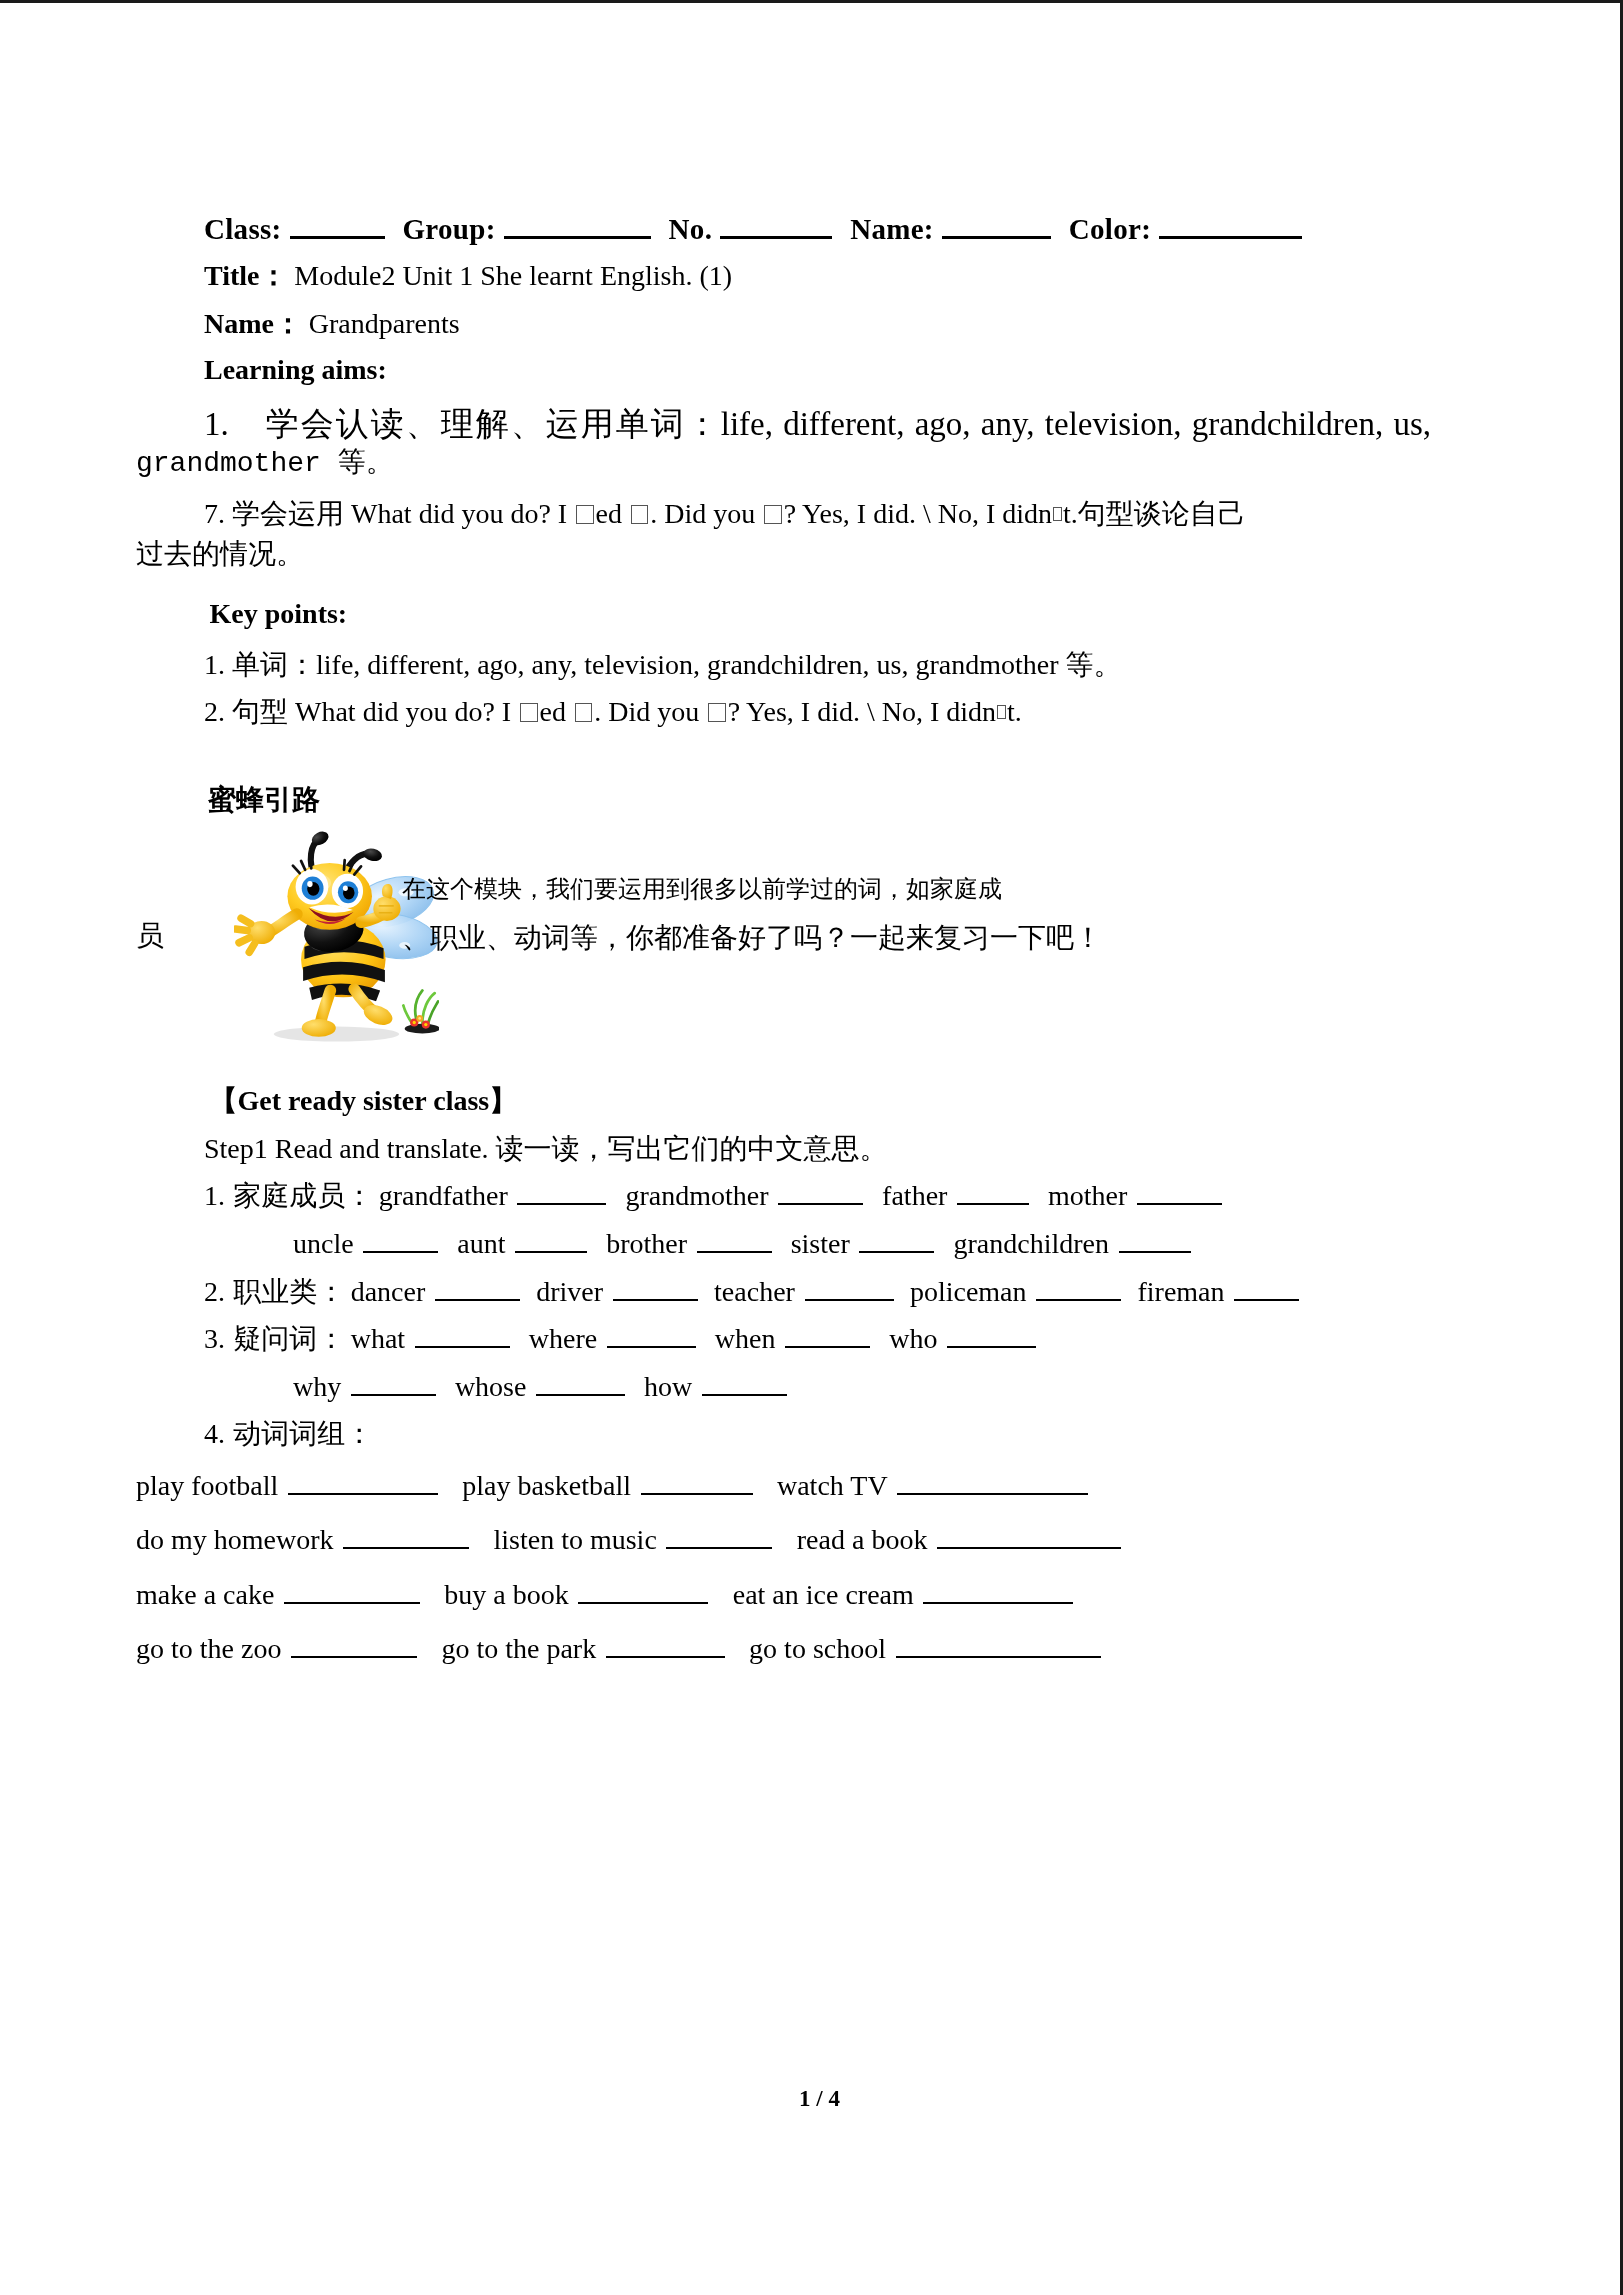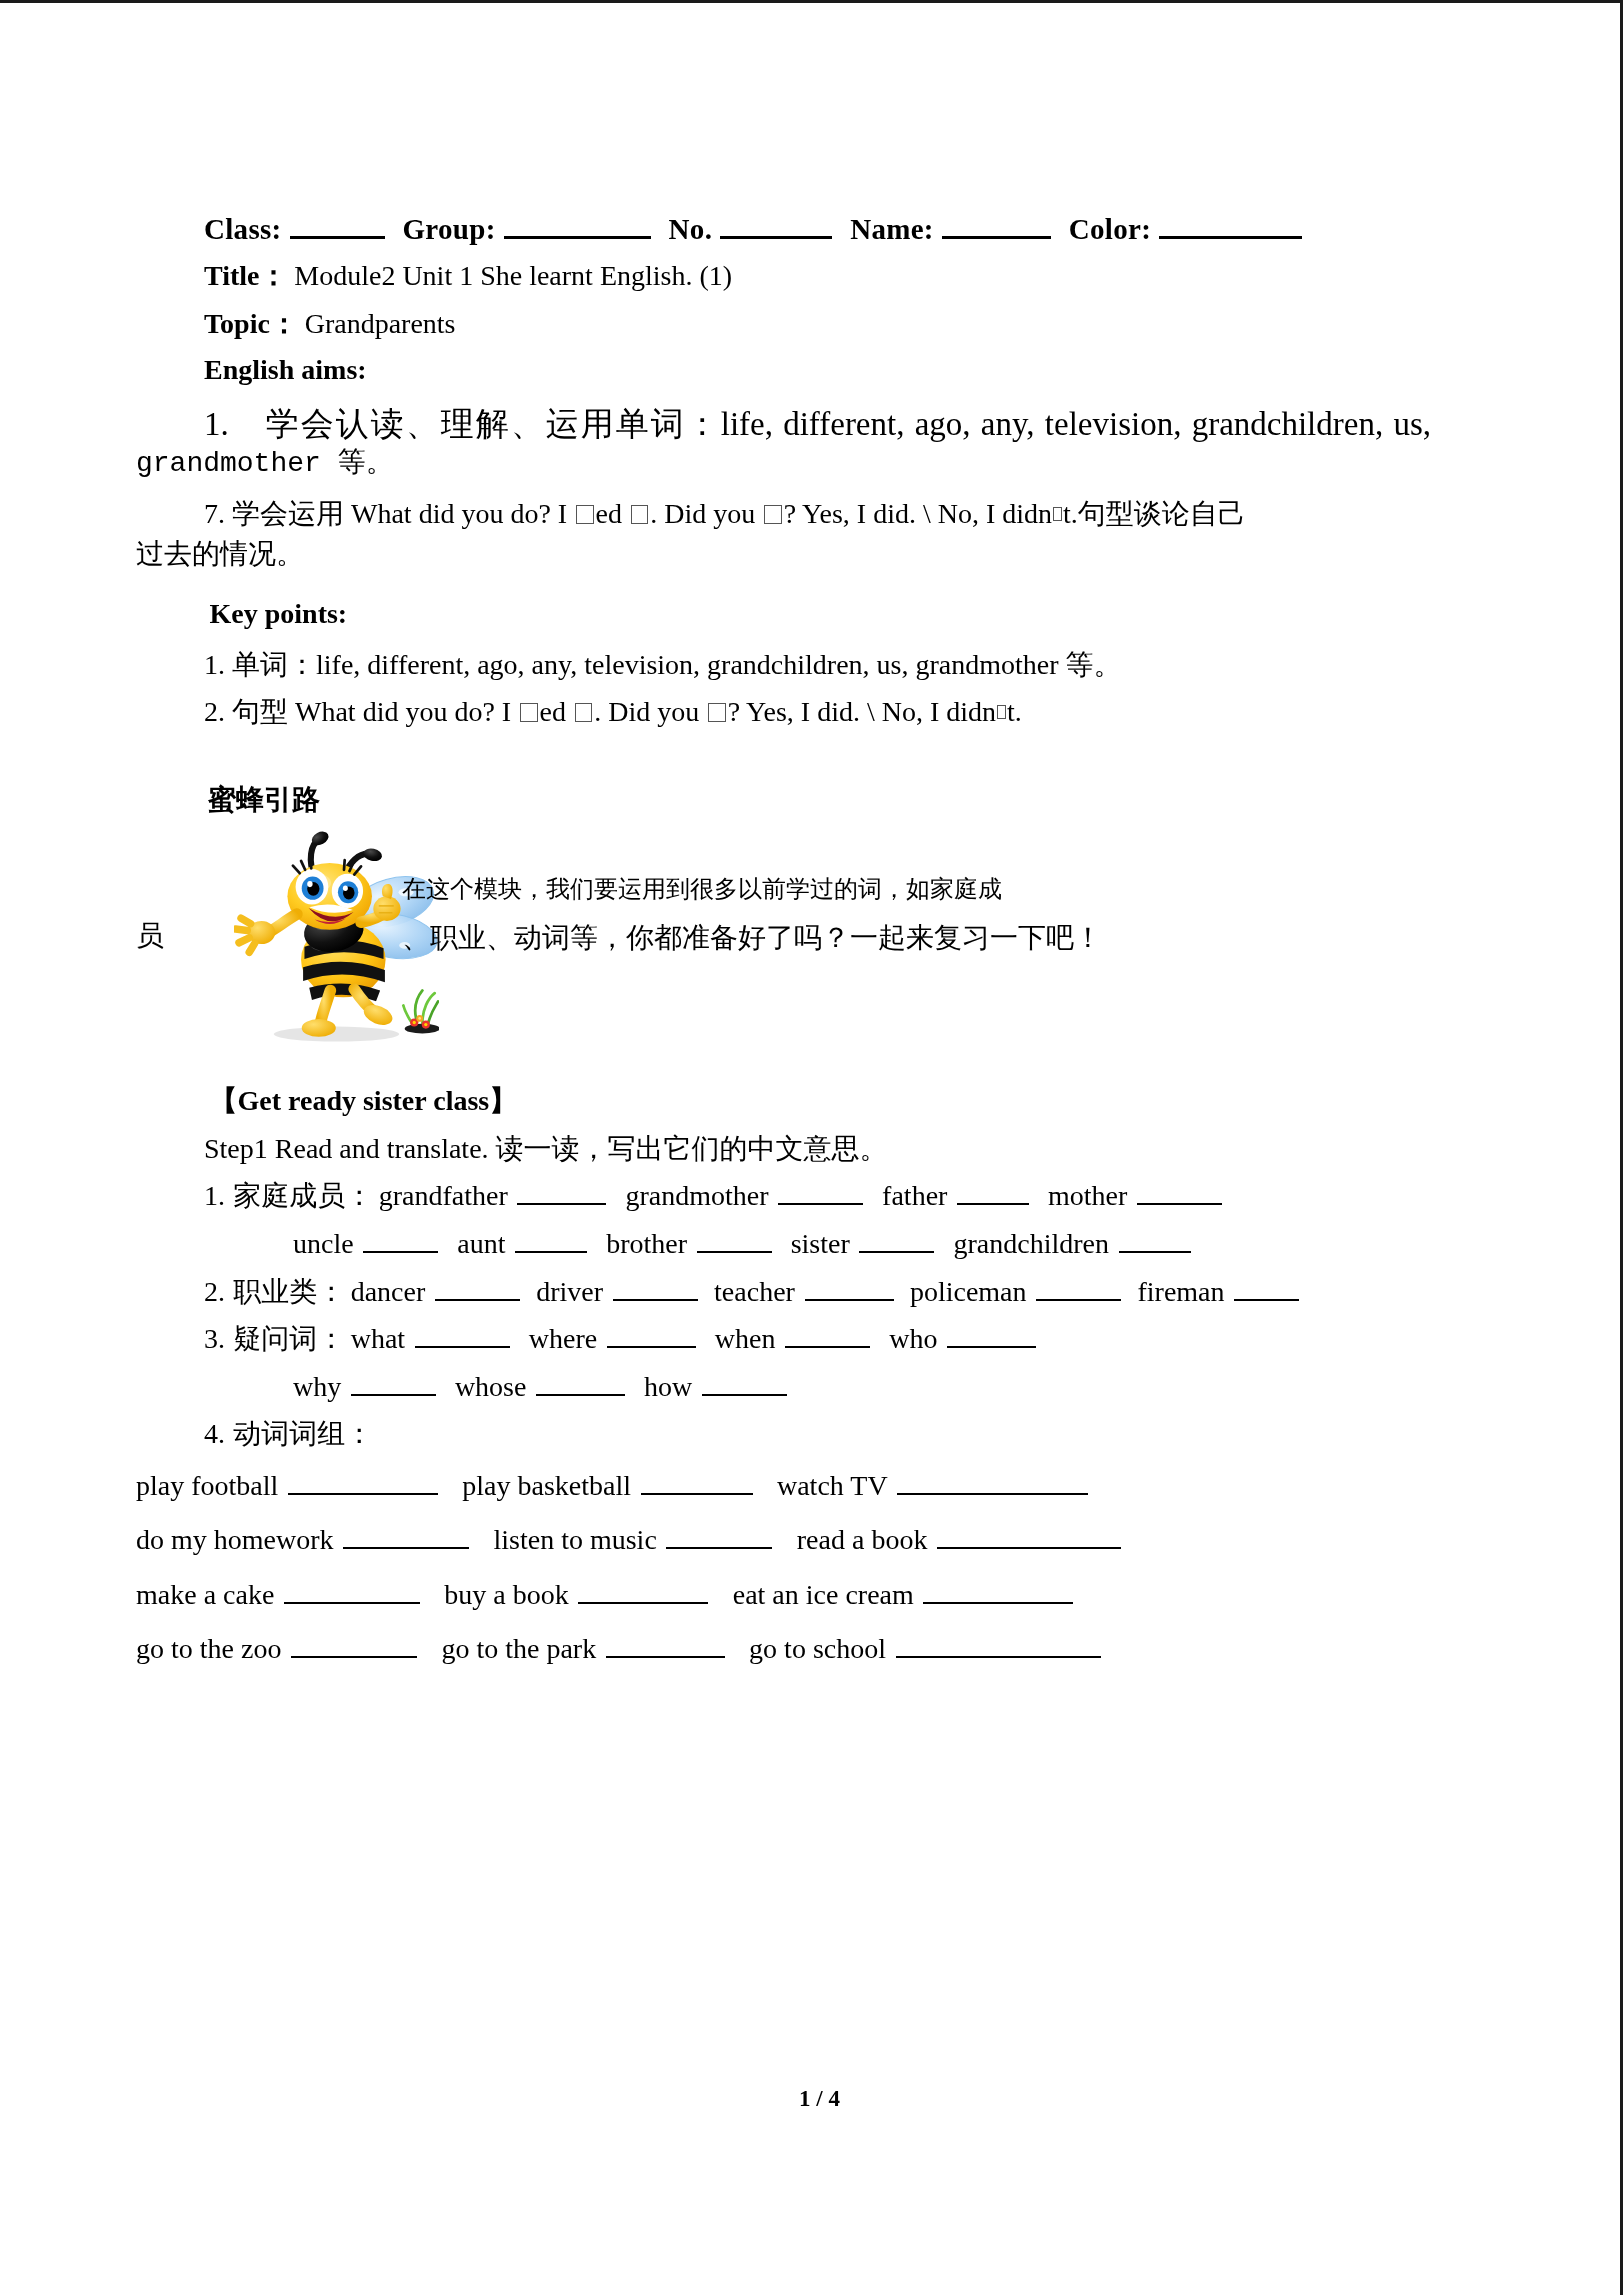--- a/index.html
+++ b/index.html
@@ -187,24 +187,24 @@
 <div id="page">
   <div class="doc">
 
     <div id="header-line"><span>Class:</span><span class="sp" style="width: 6.8px;"></span><span class="blank" style="width: 95px;"></span><span class="sp" style="width: 16.4px;"></span><span>Group:</span><span class="sp" style="width: 6.8px;"></span><span class="blank" style="width: 147px;"></span><span class="sp" style="width: 16.4px;"></span><span>No.</span><span class="sp" style="width: 6.8px;"></span><span class="blank" style="width: 112px;"></span><span class="sp" style="width: 16.4px;"></span><span>Name:</span><span class="sp" style="width: 6.8px;"></span><span class="blank" style="width: 109px;"></span><span class="sp" style="width: 16.4px;"></span><span>Color:</span><span class="sp" style="width: 6.8px;"></span><span class="blank" style="width: 143px;"></span></div>
 
     <div id="title-row">
       <span class="bold">Title：</span><span class="sp" style="width:6.8px"></span><span>Module2 Unit 1 She learnt English. (1)</span>
     </div>
 
     <div id="topic-row">
-      <span class="bold">Topic：</span><span class="sp" style="width:6.8px"></span><span>Grandparents</span>
-    </div>
-
-    <div id="aims-head">English aims:</div>
+      <span class="bold">Name：</span><span class="sp" style="width:6.8px"></span><span>Grandparents</span>
+    </div>
+
+    <div id="aims-head">Learning aims:</div>
 
     <div id="aim1">1.　学会认读、理解、运用单词：life, different, ago, any, television, grandchildren, us,</div>
     <div id="aim1-b">grandmother 等。</div>
 
     <div id="aim2">
       <span>7. 学会运用 What did you do? I </span><span class="tofu"></span><span>ed </span><span class="tofu"></span><span>. Did you </span><span class="tofu"></span><span>? Yes, I did. \ No, I didn</span><span class="tofu-sm"></span><span>t.句型谈论自己</span>
     </div>
     <div id="aim2-b">过去的情况。</div>
 
     <div id="key-head">Key points:</div>

